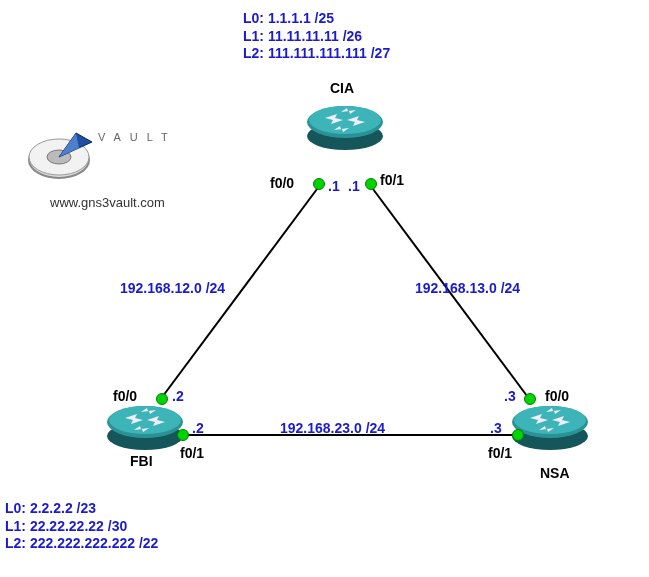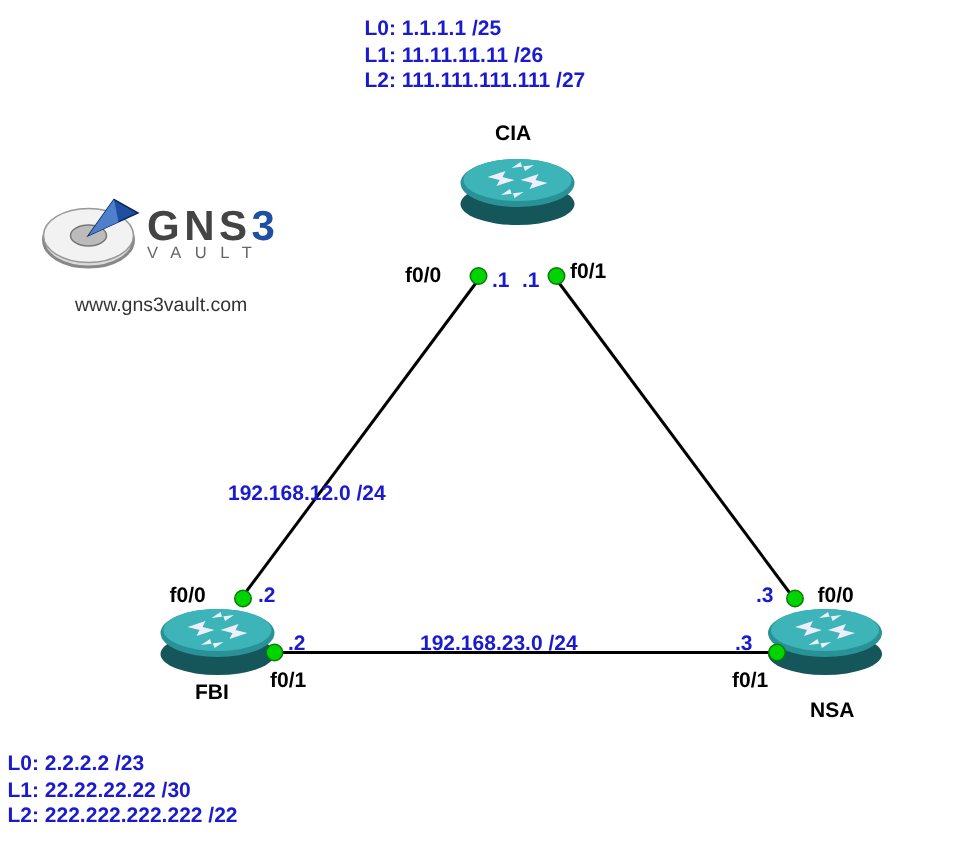--- a/index.html
+++ b/index.html
@@ -100,23 +100,20 @@
   <div class="logo-disk" style="left:24px; top:130px;">
     <svg width="70" height="55" viewBox="0 0 70 55">
       <ellipse cx="35" cy="30" rx="30" ry="18" fill="#dcdcdc" stroke="#888" stroke-width="2"></ellipse>
       <ellipse cx="35" cy="27" rx="30" ry="18" fill="#f2f2f2" stroke="#999" stroke-width="1"></ellipse>
       <ellipse cx="35" cy="27" rx="12" ry="7" fill="#bbb" stroke="#777"></ellipse>
       <path d="M35 27 L52 3 L68 12 Z" fill="#1e4fa0" stroke="#0b2a5c" stroke-width="1"></path>
       <path d="M35 27 L52 3 L55 18 Z" fill="#4d7fcc"></path>
     </svg>
   </div>
   <div class="brand" style="left:98px; top:135px;">
-    <div class="gns">
-      <span>GNS</span><span class="num3">3</span>
-    </div>
     <div class="vault">VAULT</div>
   </div>
   <div class="site" style="left:50px; top:195px;">www.gns3vault.com</div>
 
   <div class="lbl" style="left:220px; top:10px; white-space:pre;margin-left:23px;">L0: 1.1.1.1 /25
 L1: 11.11.11.11 /26
 L2: 111.111.111.111 /27</div>
   <div class="lbl-black" style="left:330px; top:80px;">CIA</div>
 
   <div class="router" style="left:305px; top:100px;">
@@ -130,21 +127,22 @@
       <path d="M44 28 l-6 4 l-1 -3 l-8 1 l6 -4 l1 3 z" fill="#eef"></path>
     </svg>
   </div>
   <div class="port" style="left:313px; top:178px;"></div>
   <div class="port" style="left:365px; top:178px;"></div>
   <div class="lbl-black" style="left:270px; top:175px;">f0/0</div>
   <div class="lbl-black" style="left:380px; top:172px;">f0/1</div>
   <div class="lbl" style="left:328px; top:178px;">.1</div>
   <div class="lbl" style="left:348px; top:178px;">.1</div>
 
-  <div class="lbl" style="left:152px; top:280px;margin-top:40px;">192.168.12.0 /24</div>
+  <div class="lbl" style="left:120px; top:280px;">192.168.12.0 /24</div>
+  <div class="lbl" style="left:415px; top:280px;">192.168.13.0 /24</div>
   <div class="lbl" style="left:280px; top:420px;">192.168.23.0 /24</div>
 
   <div class="router" style="left:105px; top:400px;">
     <svg viewBox="0 0 80 52">
       <ellipse cx="40" cy="36" rx="38" ry="14" fill="#14565a"></ellipse>
       <ellipse cx="40" cy="22" rx="38" ry="16" fill="#2a9296"></ellipse>
       <ellipse cx="40" cy="20" rx="36" ry="14" fill="#3db4b8"></ellipse>
       <path d="M20 18 l12 -4 l-2 4 l8 2 l-12 4 l2 -4 z" fill="#eef"></path>
       <path d="M60 22 l-12 4 l2 -4 l-8 -2 l12 -4 l-2 4 z" fill="#eef"></path>
       <path d="M36 12 l6 -4 l1 3 l8 -1 l-6 4 l-1 -3 z" fill="#eef"></path>

